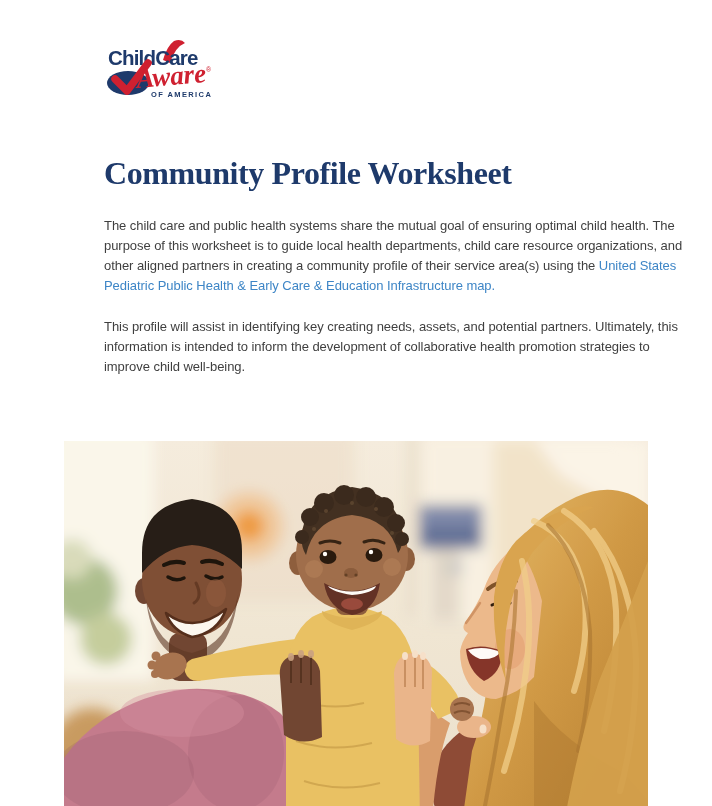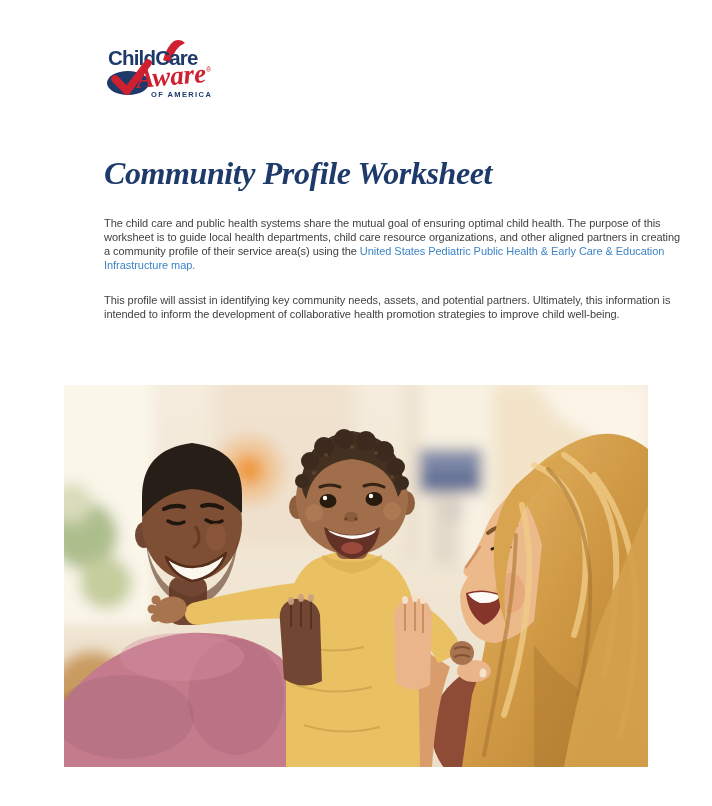--- a/index.html
+++ b/index.html
@@ -4,22 +4,22 @@
 <style>
   html,body{margin:0;padding:0;background:#ffffff;}
   .page{position:relative;width:712px;height:806px;background:#ffffff;overflow:hidden;
         font-family:"Liberation Sans",sans-serif;}
   .content{padding:16px 64px;margin-left:40px;}
   .logo-row{display:flex;align-items:flex-start;gap:42px;padding-top:22px;height:60px;}
   .cca-logo svg,.naccho-logo svg{display:block;}
   .naccho-logo{margin-top:9px;}
   h1.page-title{margin:56px 0 0 0;font-family:"Liberation Serif","DejaVu Serif",serif;
         font-weight:700;font-size:32px;line-height:38px;letter-spacing:-0.4px;
-        color:var(--navy,#1e3a6b);font-style:italic;}
-  p.body-text{width:584px;margin:24px 0 0 0;font-size:11px;line-height:14px;
+        color:var(--navy,#1e3a6b);}
+  p.body-text{width:584px;margin:24px 0 0 0;font-size:13px;line-height:20px;
         letter-spacing:-0.05px;color:var(--body-text,#3f3f3f);}
   p.body-text + p.body-text{margin-top:21px;}
   a.map-link{color:var(--link-blue,#3d85c6);text-decoration:none;cursor:pointer;}
   figure.photo{margin:48px 64px 0 64px;width:584px;height:382px;overflow:hidden;}
   figure.photo svg{display:block;}
 </style>
 </head>
 <body>
 
 <div class="page">
@@ -42,21 +42,21 @@
           <text x="47" y="59" font-family="Liberation Sans, sans-serif" font-weight="700" font-size="7.5" letter-spacing="1.4" fill="var(--navy)">OF AMERICA</text>
         </svg>
       </div>
 
     </div>
 
     <h1 class="page-title">Community Profile Worksheet</h1>
 
     <p class="body-text"><span>The child care and public health systems share the mutual goal of ensuring optimal child health. The purpose of this worksheet is to guide local health departments, child care resource organizations, and other aligned partners in creating a community profile of their service area(s) using the </span><a class="map-link">United States Pediatric Public Health &amp; Early Care &amp; Education Infrastructure map.</a></p>
 
-    <p class="body-text">This profile will assist in identifying key community needs, assets, and potential partners. Ultimately, this information is intended to inform the development of collaborative health promotion strategies to improve child well-being.</p>
+    <p class="body-text">This profile will assist in identifying key creating needs, assets, and potential partners. Ultimately, this information is intended to inform the development of collaborative health promotion strategies to improve child well-being.</p>
   </div>
 
   <figure class="photo">
     <svg width="584" height="382" viewBox="0 0 584 382">
       <defs>
         <filter id="blur7" x="-20%" y="-20%" width="140%" height="140%">
             <feGaussianBlur stdDeviation="7"></feGaussianBlur>
           </filter>
         <filter id="blur3" x="-20%" y="-20%" width="140%" height="140%">
             <feGaussianBlur stdDeviation="3"></feGaussianBlur>

